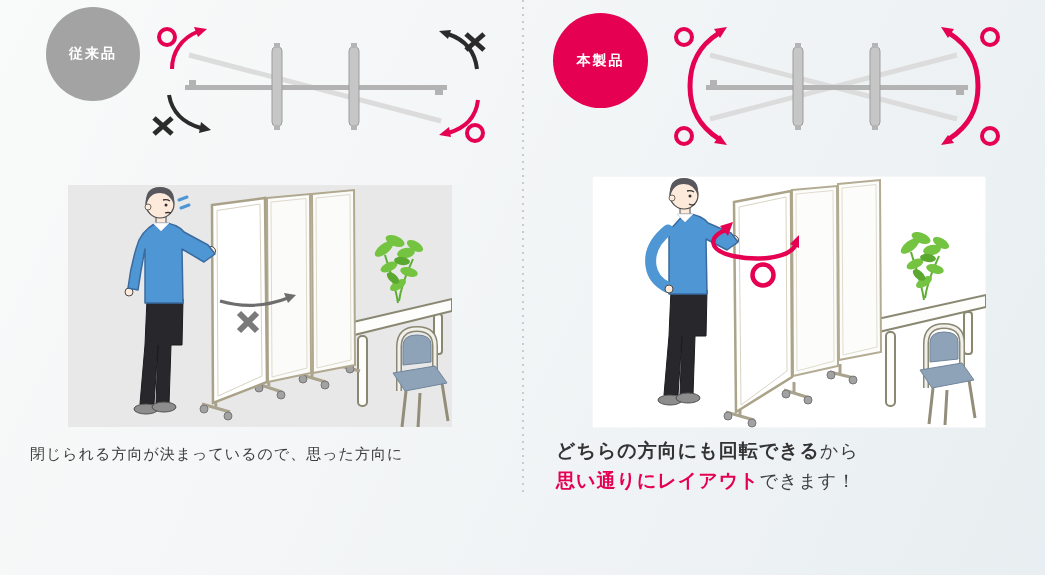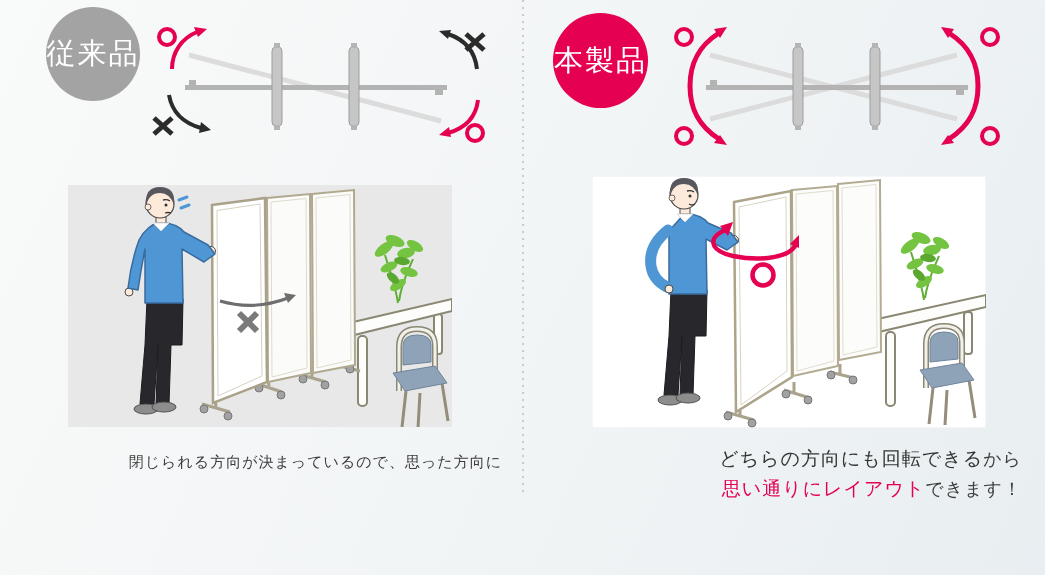--- a/index.html
+++ b/index.html
@@ -1,35 +1,35 @@
 <!DOCTYPE html>
 <html><head>
 <meta charset="utf-8">
 <style>
   html,body{margin:0;padding:0;background:#fff;}
   .page{position:relative;width:1045px;height:575px;overflow:hidden;
     background:linear-gradient(115deg,#f9fafa 0%,#f2f5f6 50%,#e8eef1 100%);
     font-family:"Liberation Sans","DejaVu Sans",sans-serif;}
   .divider{position:absolute;left:522px;top:0;width:2px;height:492px;
     background:repeating-linear-gradient(to bottom,#c7ccce 0 2px,transparent 2px 7px);}
-  .badge{position:absolute;border-radius:50%;color:#fff;font-weight:normal;font-size:29px;
+  .badge{position:absolute;border-radius:50%;color:#fff;font-weight:bold;font-size:14px;
     letter-spacing:2px;display:flex;align-items:center;justify-content:center;}
   .badge.gray{left:46px;top:7px;width:94px;height:94px;background:#a3a3a3;}
   .badge.pink{left:553px;top:13px;width:95px;height:95px;background:#e50051;}
   .diagram{position:absolute;top:13px;}
   .diagram.left{left:140px;}
   .diagram.right{left:655px;}
   .illo{position:absolute;}
   .illo.left{left:68px;top:185px;}
   .illo.right{left:592px;top:176px;}
-  .caption{position:absolute;text-align:right;font-size:15px;line-height:29px;
-    color:#3d3d3d;letter-spacing:1px;margin:8px;}
+  .caption{position:absolute;text-align:left;font-size:15px;line-height:29px;
+    color:#3d3d3d;letter-spacing:1px;margin:0;}
   .caption.lcap{left:30px;top:439px;width:464px;}
   .caption.rcap{left:556px;top:436px;width:458px;}
-  .caption .strong{font-size:19px;font-weight:normal;color:#333;}
+  .caption .strong{font-size:19px;font-weight:bold;color:#333;}
   .caption .strong.pink{color:#e50051;}
   .caption .norm{font-size:18px;}
 </style>
 </head>
 <body>
 
 <div class="page">
   <div class="divider"></div>
 
   <section>

